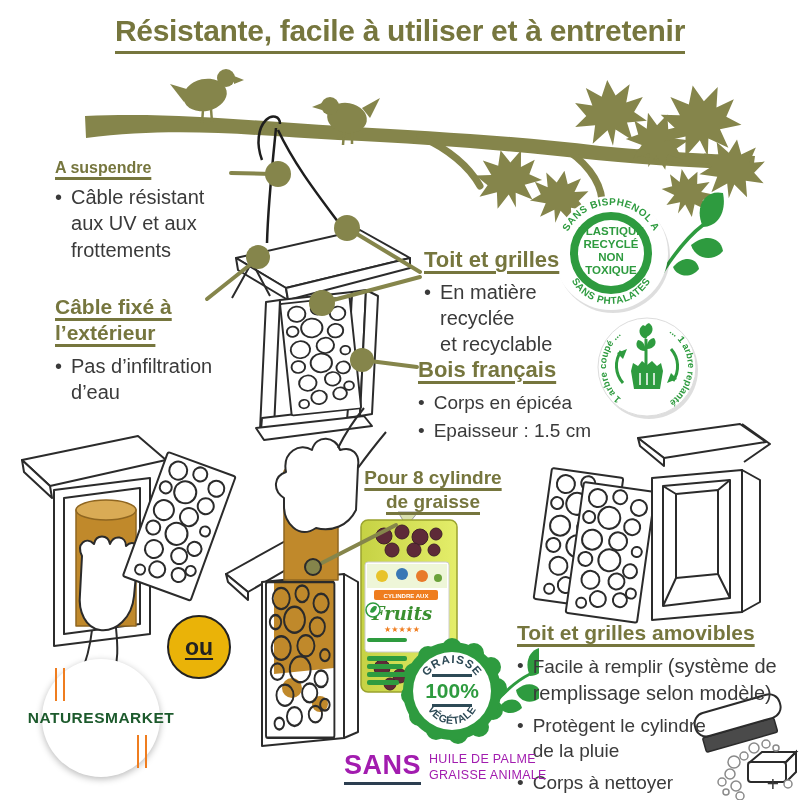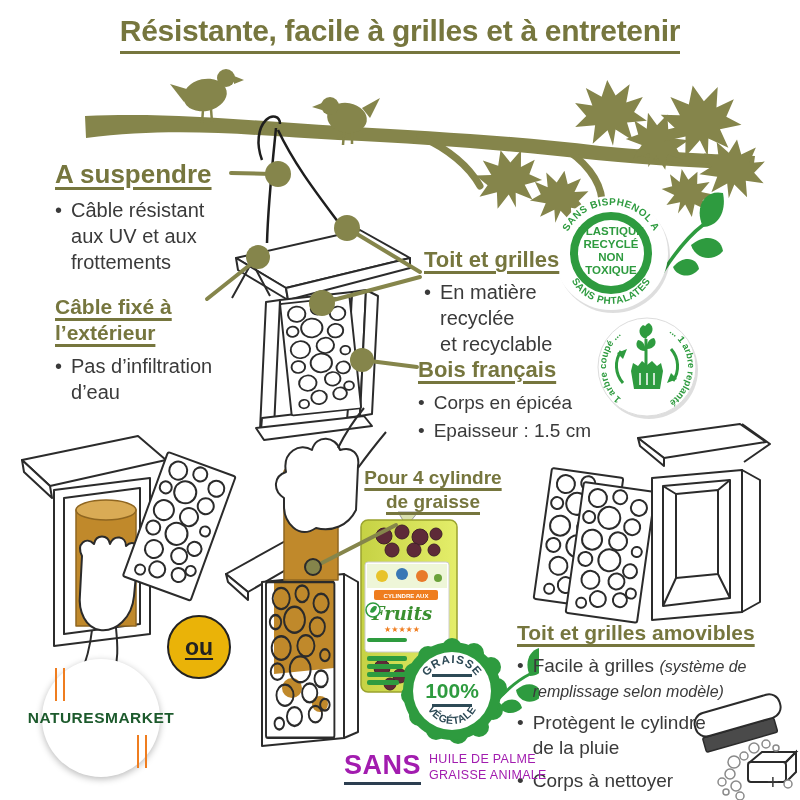--- a/index.html
+++ b/index.html
@@ -12,24 +12,24 @@
   .title span{display:inline-block;font-size:30px;font-weight:bold;letter-spacing:-0.3px;
               color:#76763e;padding-bottom:3px;border-bottom:3px solid #76763e;}
   
   .h-olive{color:#76763e;font-weight:bold;text-decoration:underline;
            text-decoration-thickness:2.5px;text-underline-offset:4px;line-height:1.25;}
   .pre{white-space:pre-line;}
   .txt{color:#3a3a3a;line-height:1.32;}
   .row{display:flex;align-items:flex-start;}
   .row .bt{flex:1;}
   .bullet::before{content:"•";margin-right:9px;font-size:inherit;color:#3a3a3a;}
-  .small{font-size:16px;font-style:italic;}
+  .small{font-size:20px;}
   
   .blk-suspend{left:55px;top:158px;width:215px;z-index:5;}
-  .blk-suspend .h-olive{font-size:26px;}
+  .blk-suspend .h-olive{font-size:16px;}
   .blk-suspend .txt{font-size:20px;margin-top:6px;}
   .blk-cable{left:55px;top:294px;width:210px;z-index:5;}
   .blk-cable .h-olive{font-size:21px;}
   .blk-cable .txt{font-size:20px;margin-top:6px;}
   .blk-roof{left:424px;top:246px;width:185px;z-index:5;}
   .blk-roof .h-olive{font-size:22px;}
   .blk-roof .txt{font-size:20px;margin-top:5px;}
   .blk-wood{left:418px;top:340px;width:215px;z-index:5;margin-top:16px;}
   .blk-wood .h-olive{font-size:22px;}
   .blk-wood .txt{font-size:19px;margin-top:6px;justify-content:center;}
@@ -230,21 +230,21 @@
         <path d="M8,10 L20,0 L54,0 L44,10 Z"></path>
         <rect x="6" y="10" width="38" height="20" rx="3"></rect>
         <path d="M44,10 L54,0 L54,20 L44,30" fill="none"></path>
       </g>
       <circle cx="46" cy="32" r="4"></circle>
         <circle cx="34" cy="-4" r="3"></circle>
     </g>
   </svg>
 
   <div class="abs title">
-    <span>Résistante, facile à grilles et à entretenir</span>
+    <span>Résistante, facile à utiliser et à entretenir</span>
   </div>
 
   <div class="abs blk-suspend">
     <div class="h-olive pre">A suspendre</div>
     <div class="row txt">
         <span class="bullet"></span>
       <span class="bt pre">Câble résistant
 aux UV et aux
 frottements</span>
       </div>
@@ -276,29 +276,29 @@
         <span class="bullet"></span>
       <span class="bt">Corps en épicéa</span>
       </div>
     <div class="row txt" style="margin-top:3px;">
         <span class="bullet"></span>
       <span class="bt">Epaisseur : 1.5 cm</span>
       </div>
   </div>
 
   <div class="abs blk-cyl">
-    <div class="h-olive pre">Pour 4 cylindre
+    <div class="h-olive pre">Pour 8 cylindre
 de graisse</div>
   </div>
 
   <div class="abs blk-removable">
     <div class="h-olive">Toit et grilles amovibles</div>
     <div class="row txt">
         <span class="bullet"></span>
-      <span class="bt"><span>Facile à grilles</span>
+      <span class="bt"><span>Facile à remplir</span>
       <span class="small">(système de remplissage selon modèle)</span></span>
       </div>
     <div class="row txt">
         <span class="bullet"></span>
       <span class="bt pre">Protègent le cylindre
 de la pluie</span>
       </div>
     <div class="row txt">
         <span class="bullet"></span>
       <span class="bt">Corps à nettoyer</span>

